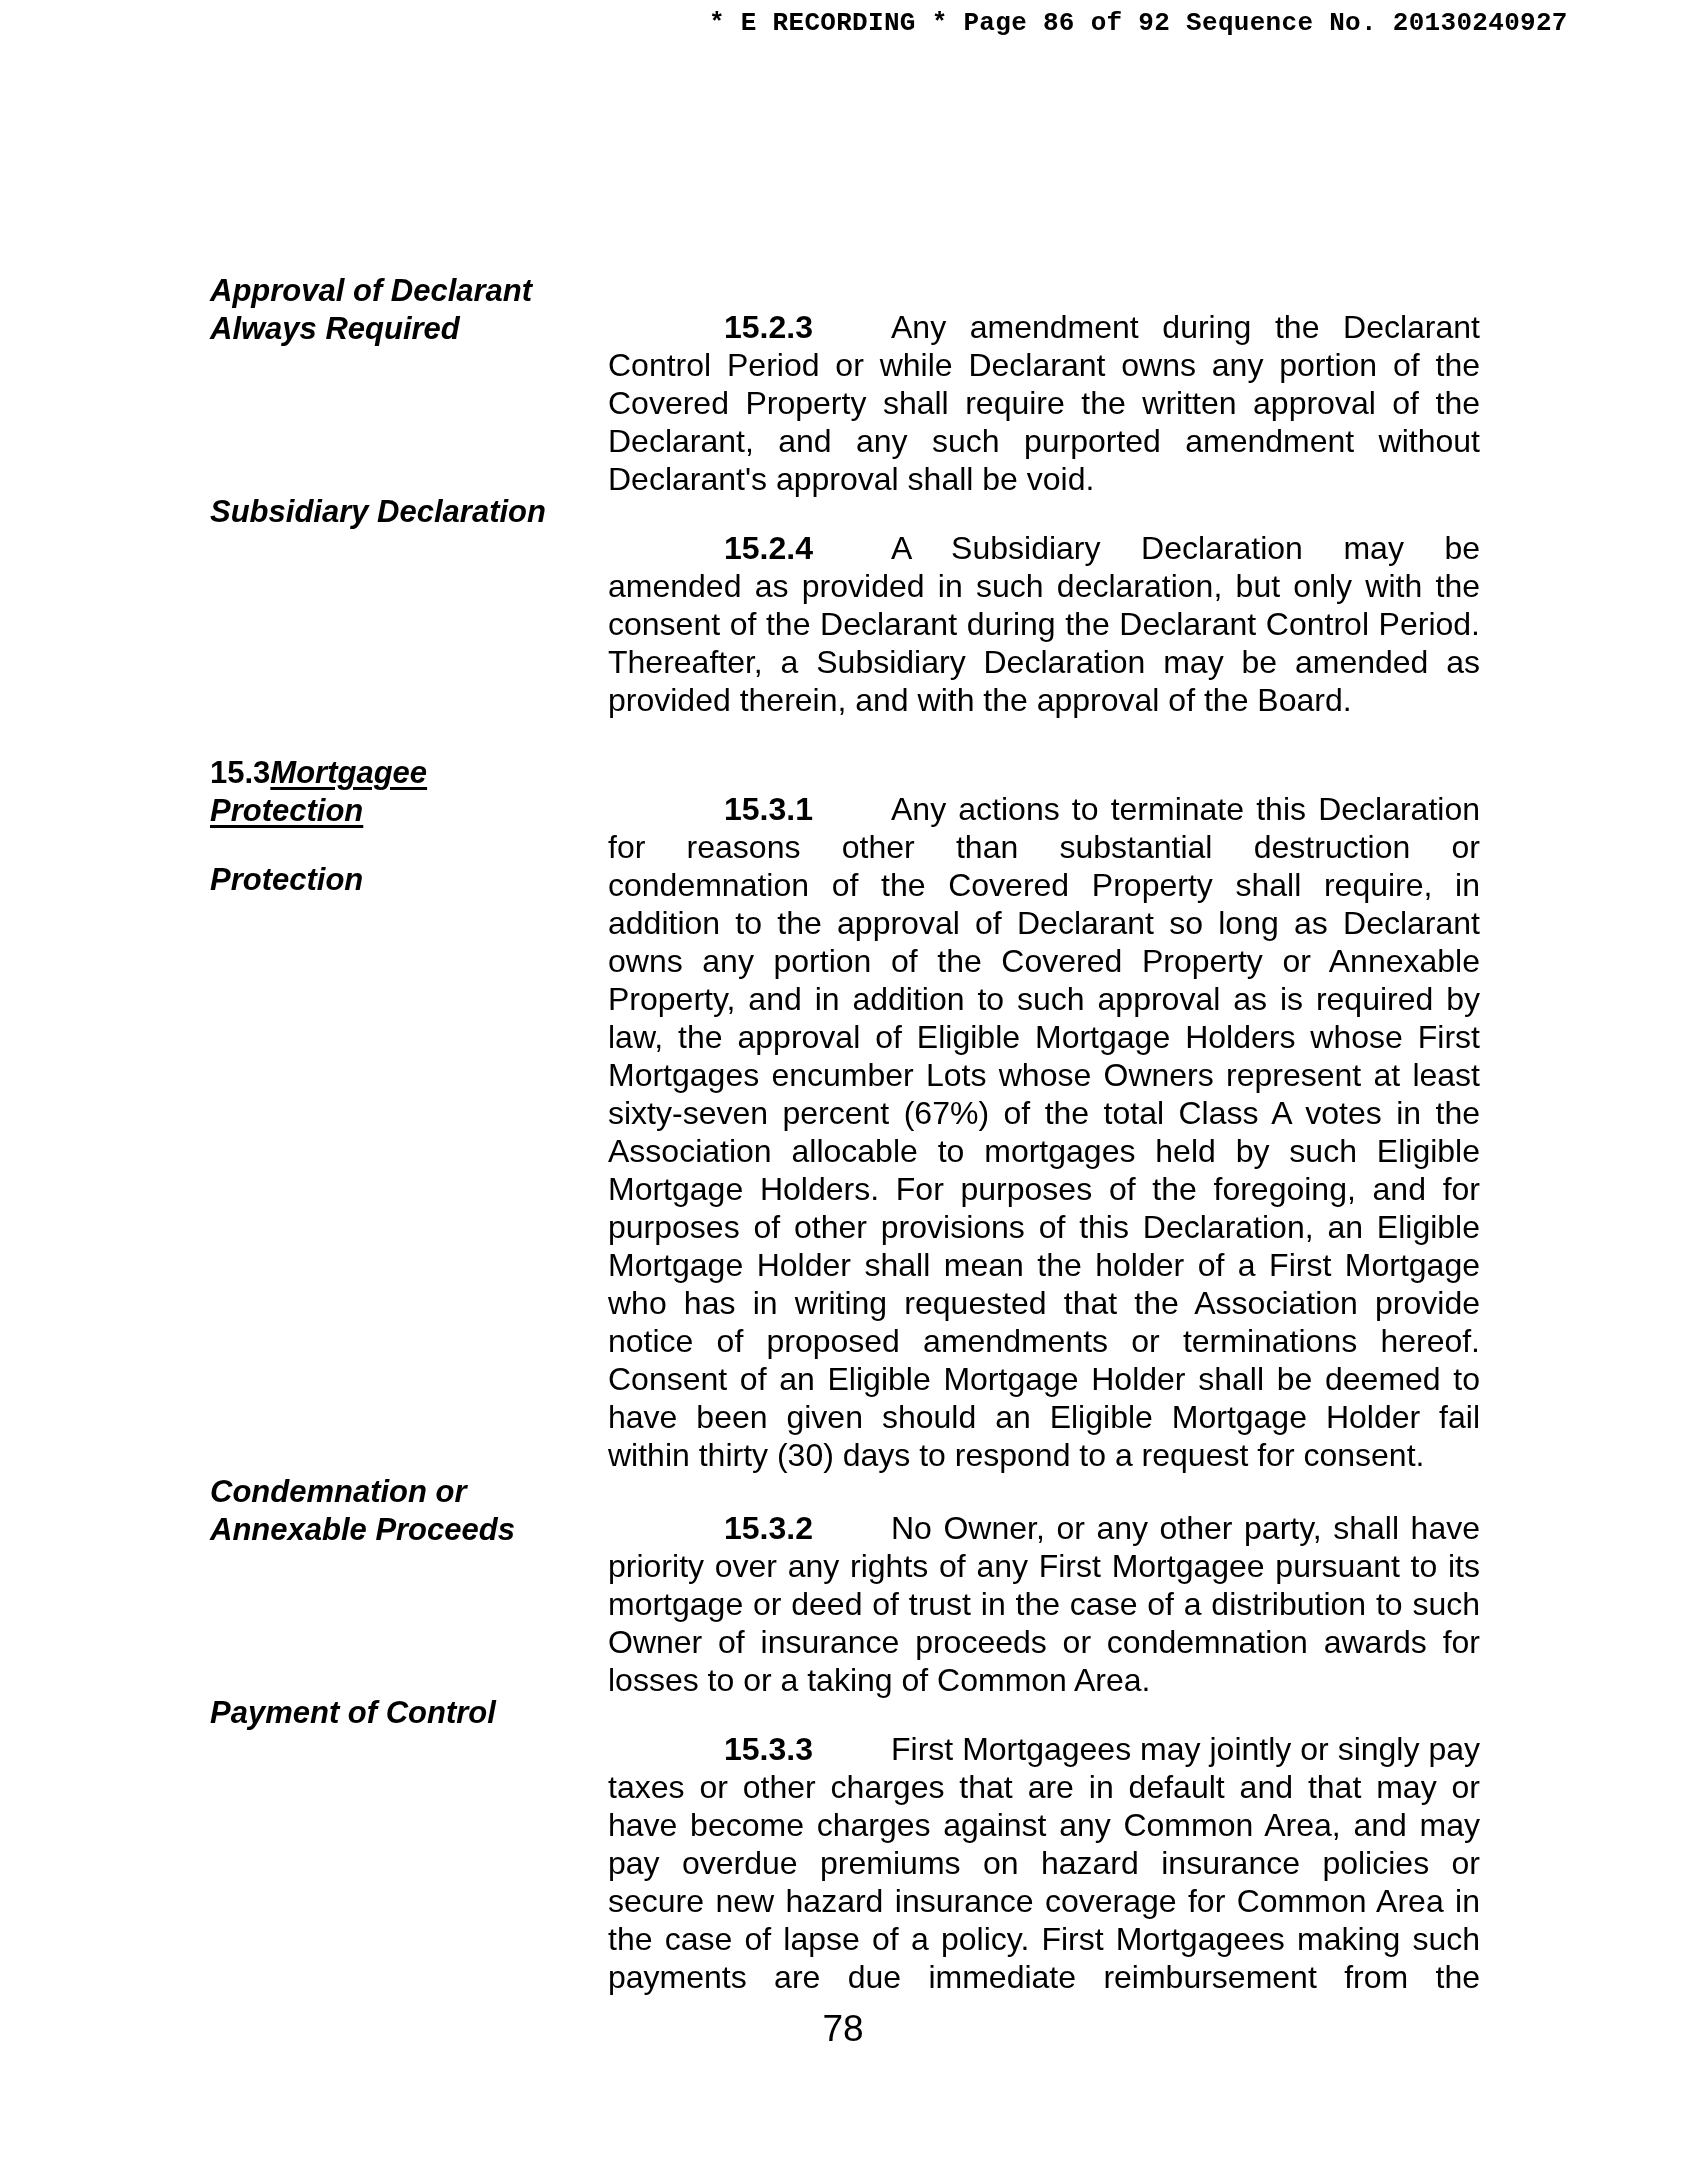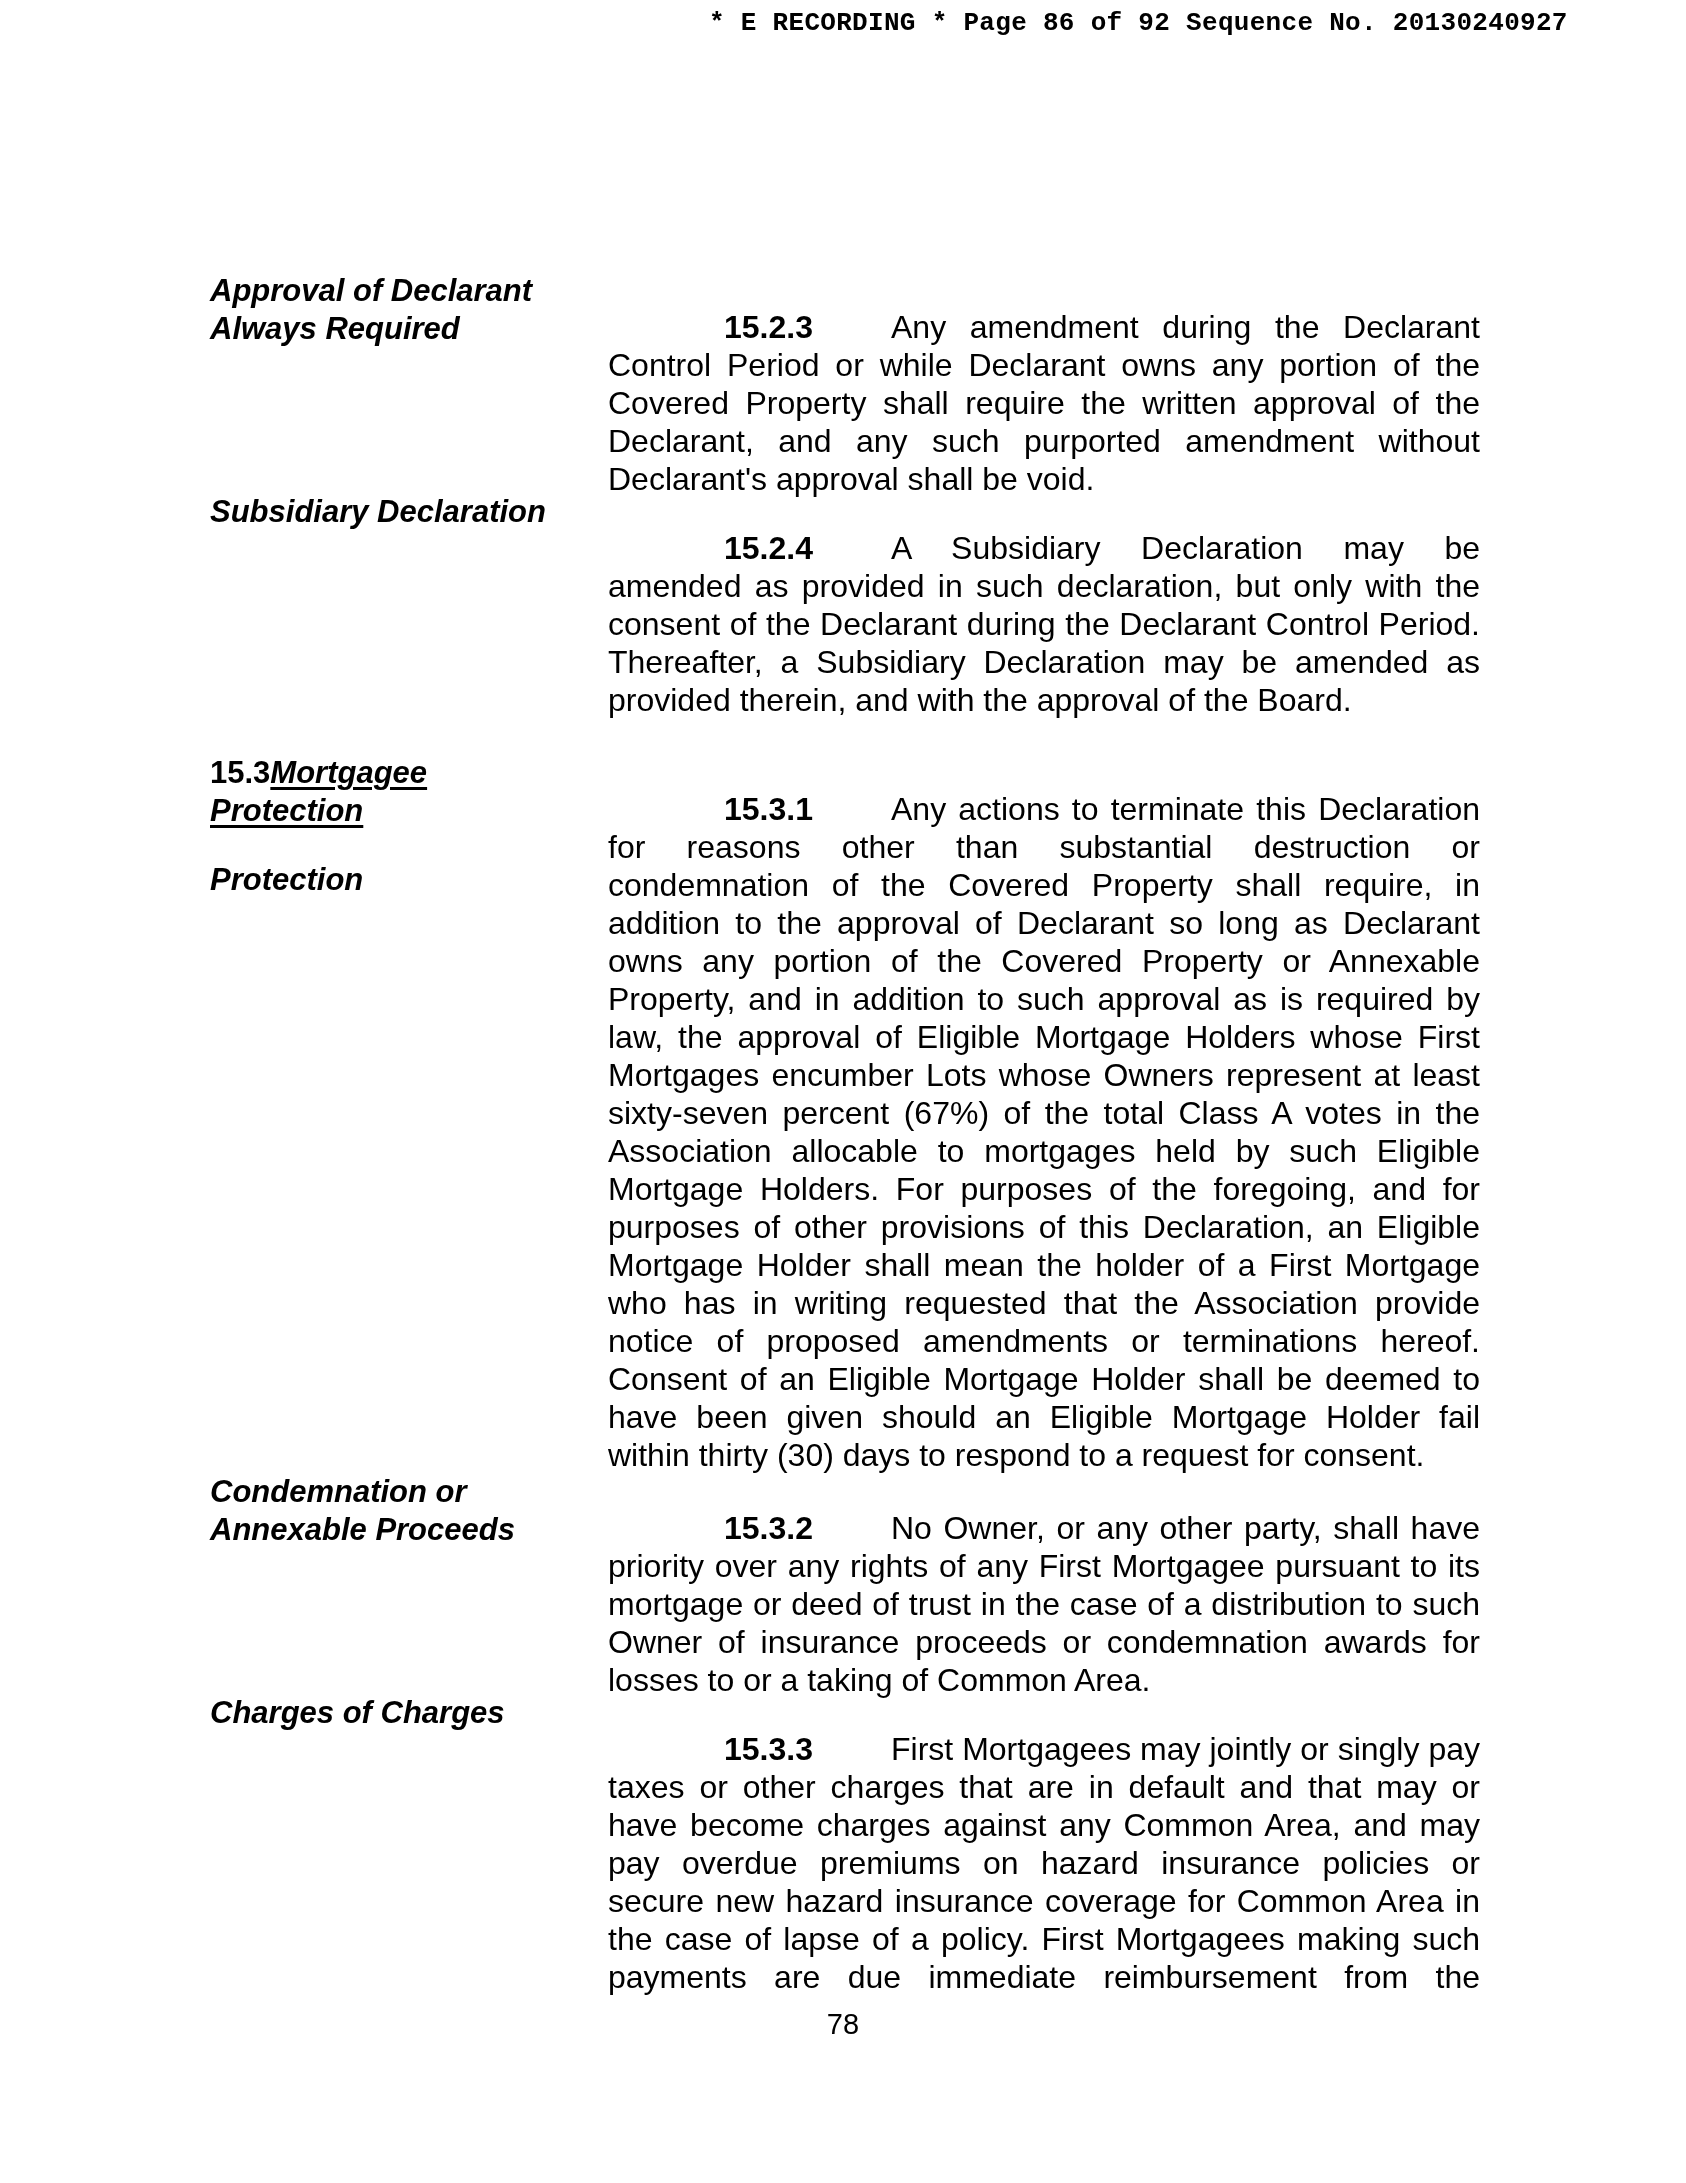--- a/index.html
+++ b/index.html
@@ -21,21 +21,21 @@
   .body {
     position:absolute; left:608px; width:872px;
     font-family:"Liberation Sans", sans-serif;
     font-size:32px; line-height:38px; text-align:justify;
     transform-origin:left top;
     margin-top:36px;
   }
   .body .sec { font-weight:bold; display:inline-block; margin-left:116px; width:167px; }
   .pagenum {
     position:absolute; top:2008px; left:0; width:1686px; text-align:center;
-    font-family:"Liberation Sans", sans-serif; font-size:29px;
+    font-family:"Liberation Sans", sans-serif; font-size:37px;
   }
 </style>
 </head>
 <body>
 
 <div class="header">* E RECORDING * Page 86 of 92 Sequence No. 20130240927</div>
 
 <div class="row" style="top:272px;">
   <div class="side" style="width:358px;">Approval of Declarant Always Required</div>
   <div class="body">
@@ -63,20 +63,20 @@
 </div>
 
 <div class="row" style="top:1473px;">
   <div class="side" style="width:371px;">Condemnation or Annexable Proceeds</div>
   <div class="body">
     <span class="sec">15.3.2</span><span>No Owner, or any other party, shall have priority over any rights of any First Mortgagee pursuant to its mortgage or deed of trust in the case of a distribution to such Owner of insurance proceeds or condemnation awards for losses to or a taking of Common Area.</span>
   </div>
 </div>
 
 <div class="row" style="top:1694px;">
-  <div class="side">Charges of Charges</div>
+  <div class="side">Payment of Control</div>
   <div class="body" style="text-align-last:justify;">
     <span class="sec">15.3.3</span><span>First Mortgagees may jointly or singly pay taxes or other charges that are in default and that may or have become charges against any Common Area, and may pay overdue premiums on hazard insurance policies or secure new hazard insurance coverage for Common Area in the case of lapse of a policy.  First Mortgagees making such payments are due immediate reimbursement from the</span>
   </div>
 </div>
 
 <div class="pagenum">78</div>
 
 
 </body></html>

